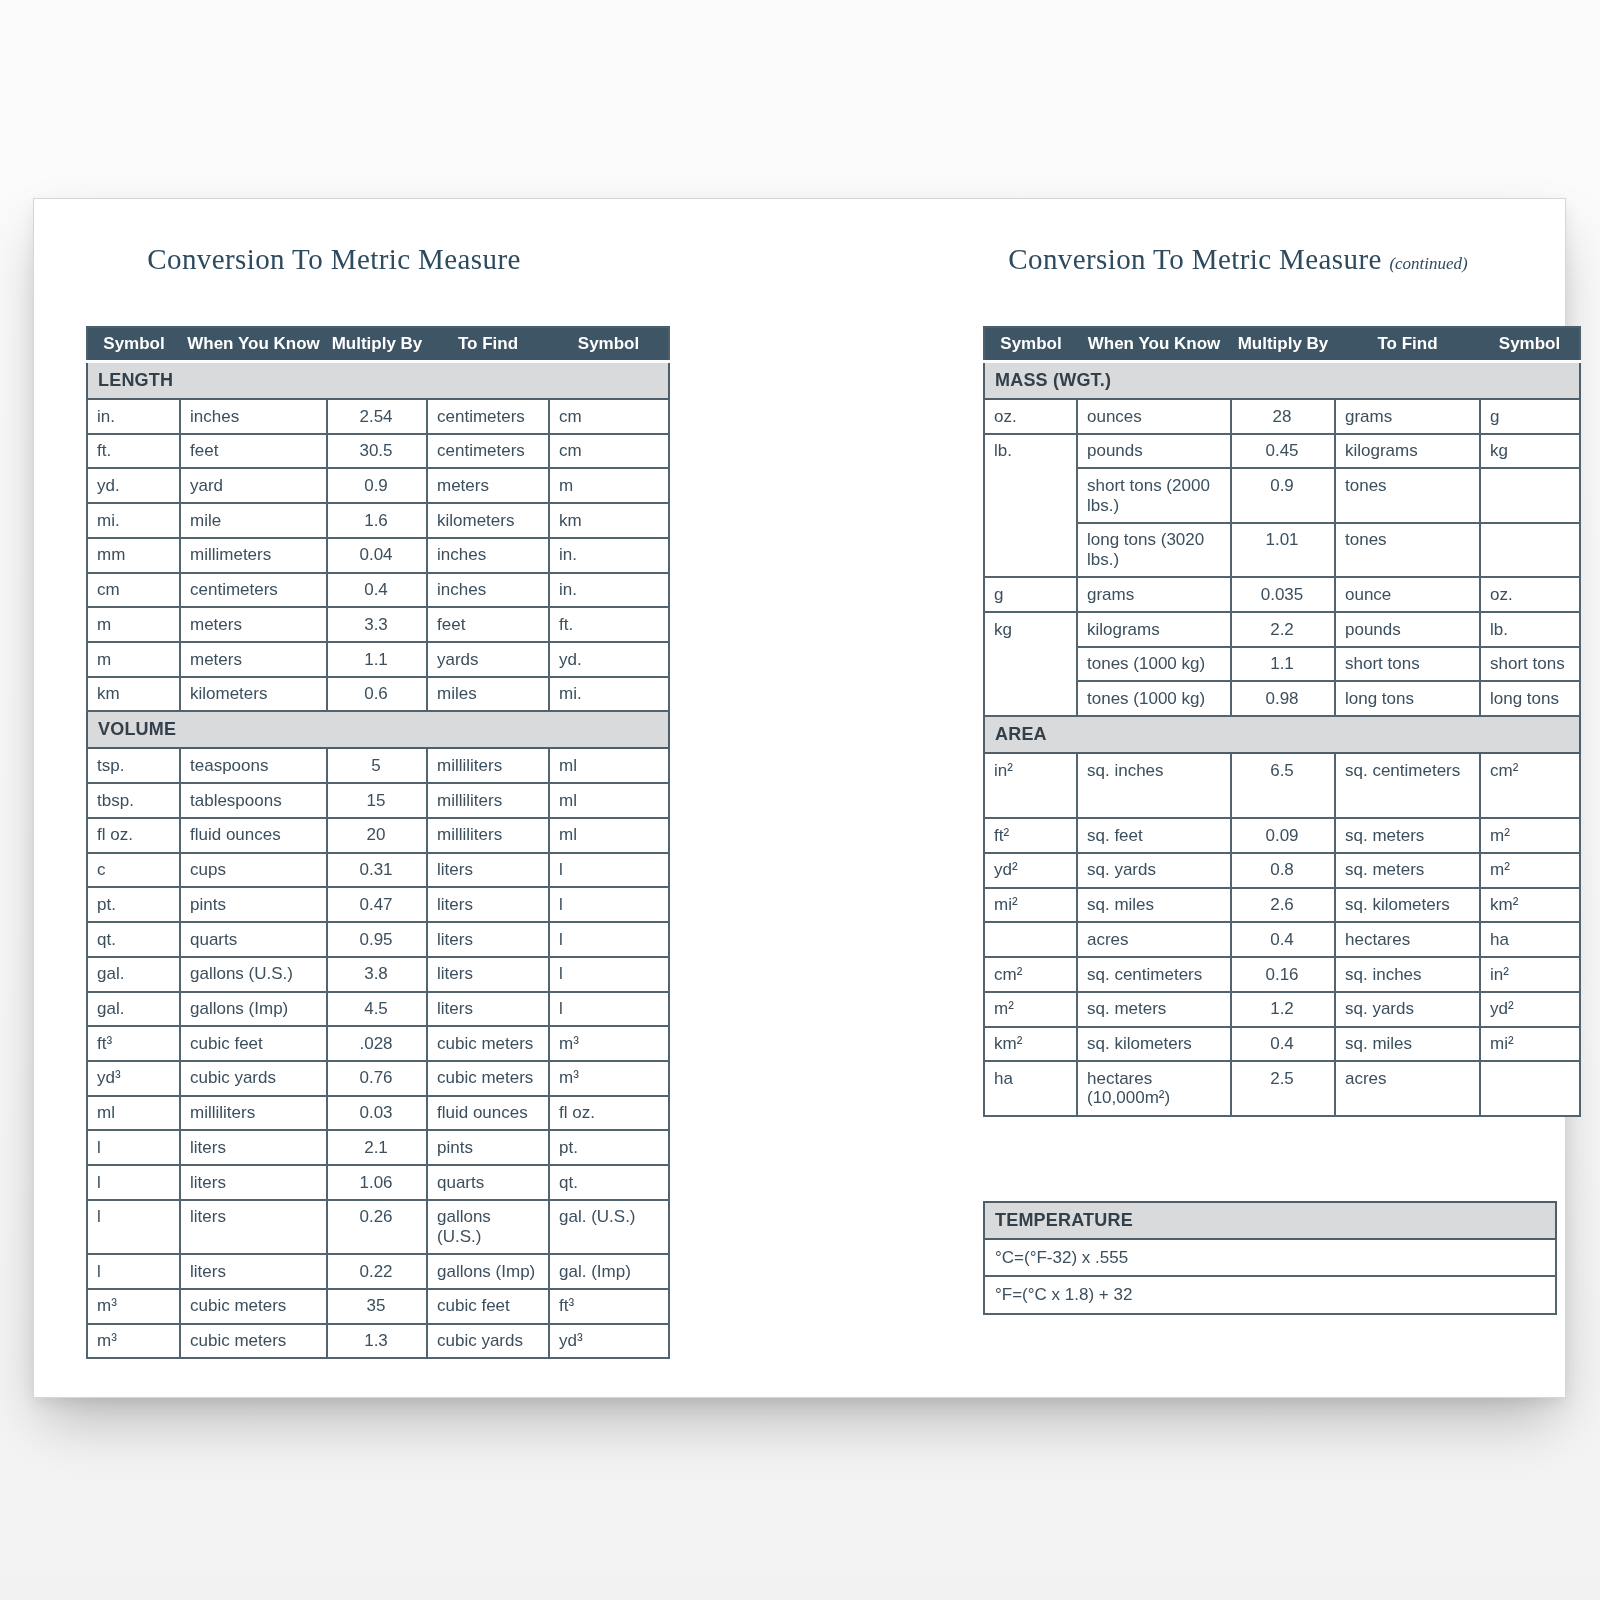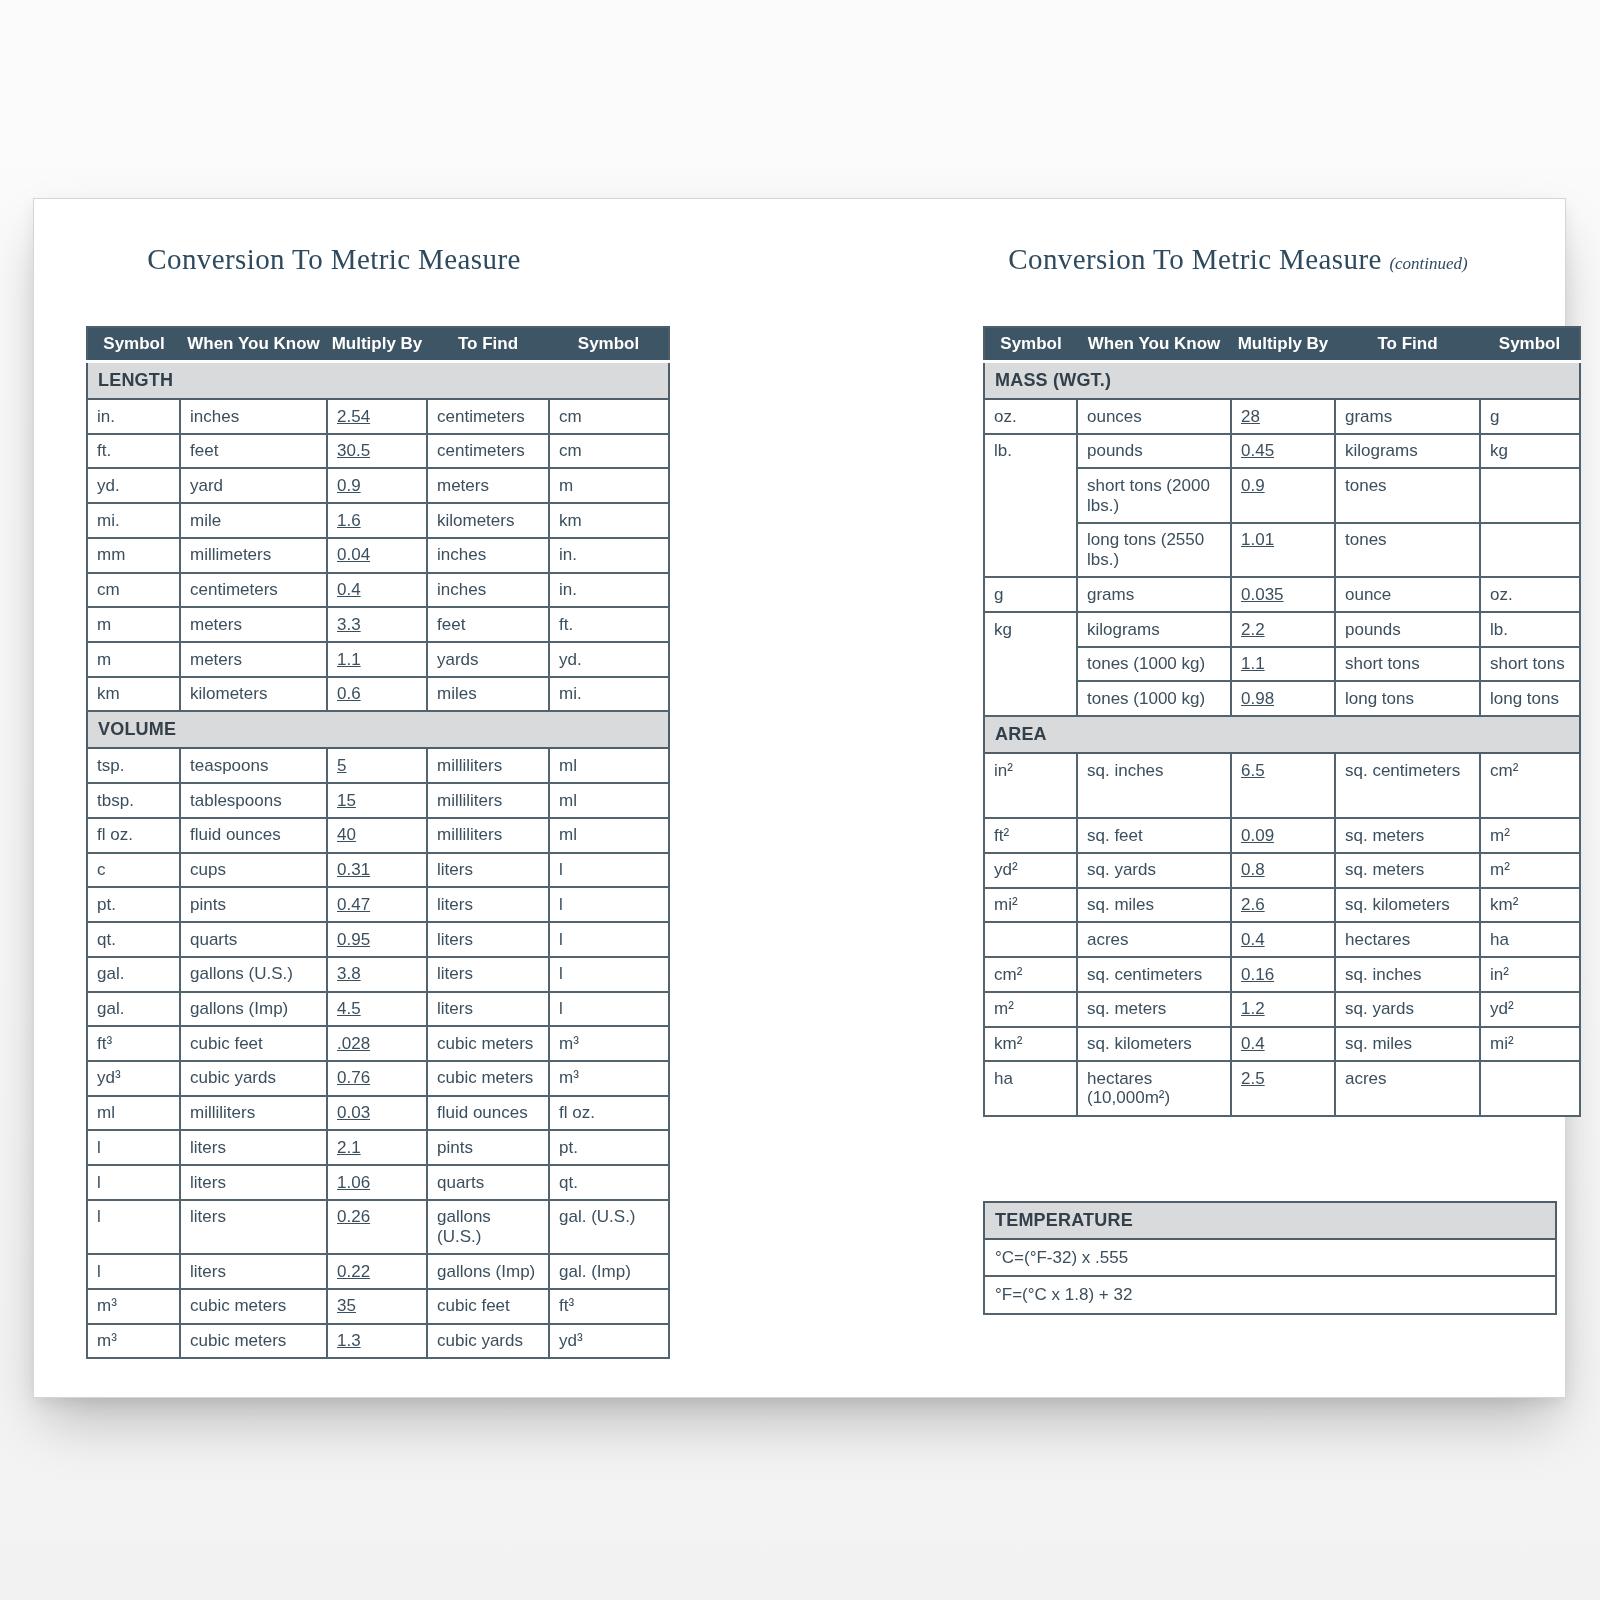--- a/index.html
+++ b/index.html
@@ -33,21 +33,21 @@
   td.section{
     background:#d9dadb;color:#32404b;font-weight:bold;font-size:18px;
     padding:7px 10px;border-top:2px solid #4e5e6a;border-bottom:2px solid #4e5e6a;
     text-align:left;letter-spacing:0.2px;
   }
   td.cell{
     border:2px solid #54646f;font-size:17px;color:#3c4f5d;
     padding:6.5px 9px;vertical-align:top;background:#ffffff;line-height:1.16;
     overflow:hidden;
   }
-  td.num{text-align:left;padding-right:11px;text-decoration:underline;}
+  td.num{text-align:center;padding-right:11px;}
   #table-left th:nth-child(1){width:88px;}
   #table-left th:nth-child(2){width:143px;}
   #table-left th:nth-child(3){width:96px;}
   #table-left th:nth-child(4){width:118px;}
   #table-left th:nth-child(5){width:115px;}
   #table-right th:nth-child(1){width:88px;}
   #table-right th:nth-child(2){width:150px;}
   #table-right th:nth-child(3){width:100px;}
   #table-right th:nth-child(4){width:141px;}
   #table-right th:nth-child(5){width:95px;}
@@ -153,21 +153,21 @@
           <tr data-row="s1-r1">
             <td class="cell">tbsp.</td>
             <td class="cell">tablespoons</td>
             <td class="cell num">15</td>
             <td class="cell">milliliters</td>
             <td class="cell">ml</td>
           </tr>
           <tr data-row="s1-r2">
             <td class="cell">fl oz.</td>
             <td class="cell">fluid ounces</td>
-            <td class="cell num">40</td>
+            <td class="cell num">20</td>
             <td class="cell">milliliters</td>
             <td class="cell">ml</td>
           </tr>
           <tr data-row="s1-r3">
             <td class="cell">c</td>
             <td class="cell">cups</td>
             <td class="cell num">0.31</td>
             <td class="cell">liters</td>
             <td class="cell">l</td>
           </tr>
@@ -297,21 +297,21 @@
             <td class="cell">kilograms</td>
             <td class="cell">kg</td>
           </tr>
           <tr data-row="s0-r2">
             <td class="cell">short tons (2000 lbs.)</td>
             <td class="cell num">0.9</td>
             <td class="cell">tones</td>
             <td class="cell"></td>
           </tr>
           <tr data-row="s0-r3">
-            <td class="cell">long tons (2550 lbs.)</td>
+            <td class="cell">long tons (3020 lbs.)</td>
             <td class="cell num">1.01</td>
             <td class="cell">tones</td>
             <td class="cell"></td>
           </tr>
           <tr data-row="s0-r4">
             <td class="cell">g</td>
             <td class="cell">grams</td>
             <td class="cell num">0.035</td>
             <td class="cell">ounce</td>
             <td class="cell">oz.</td>

